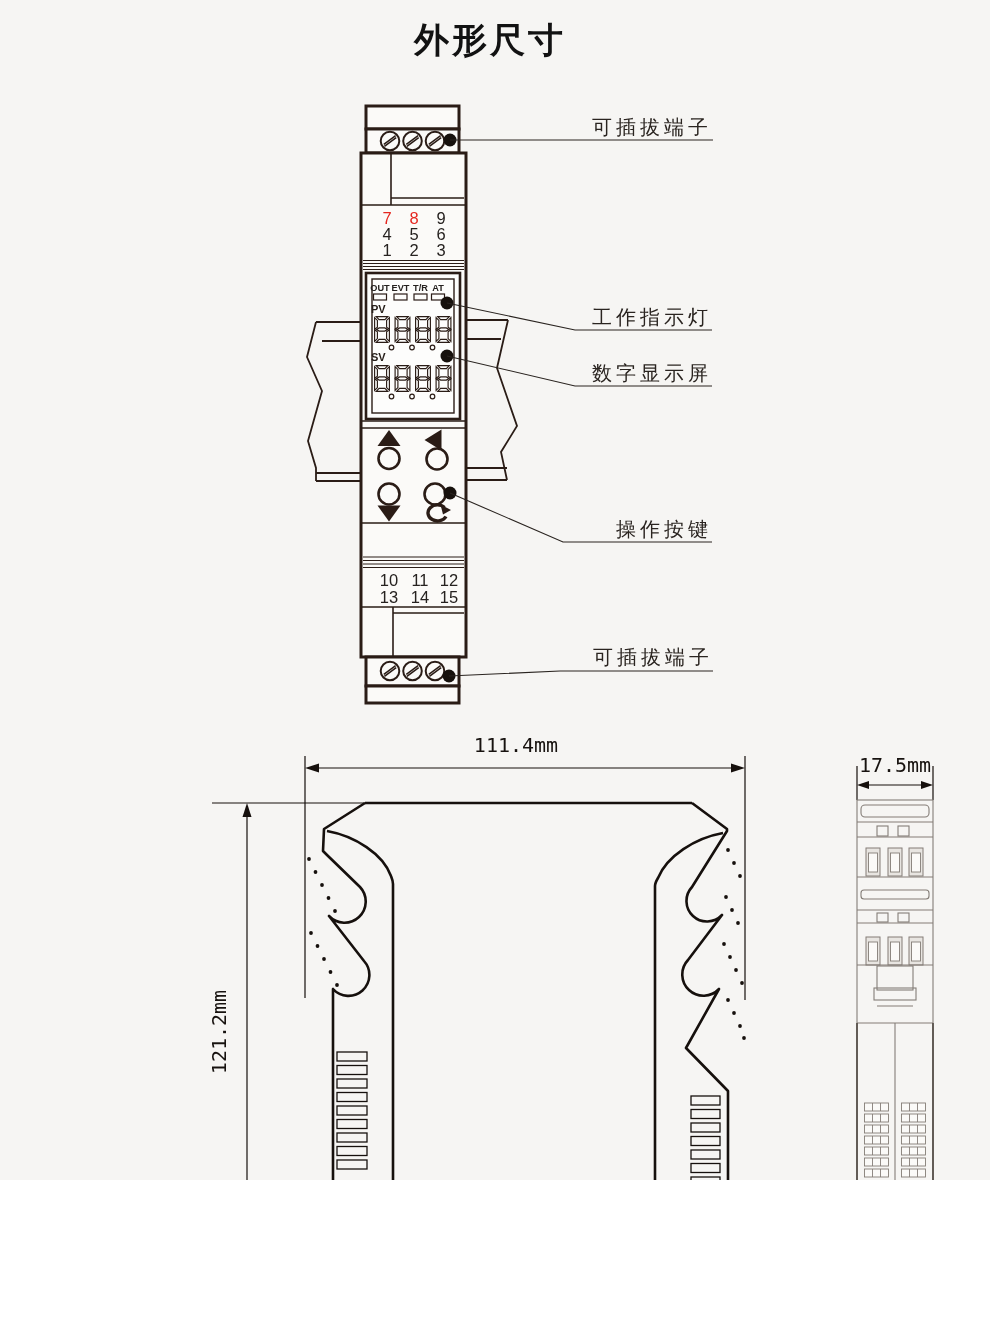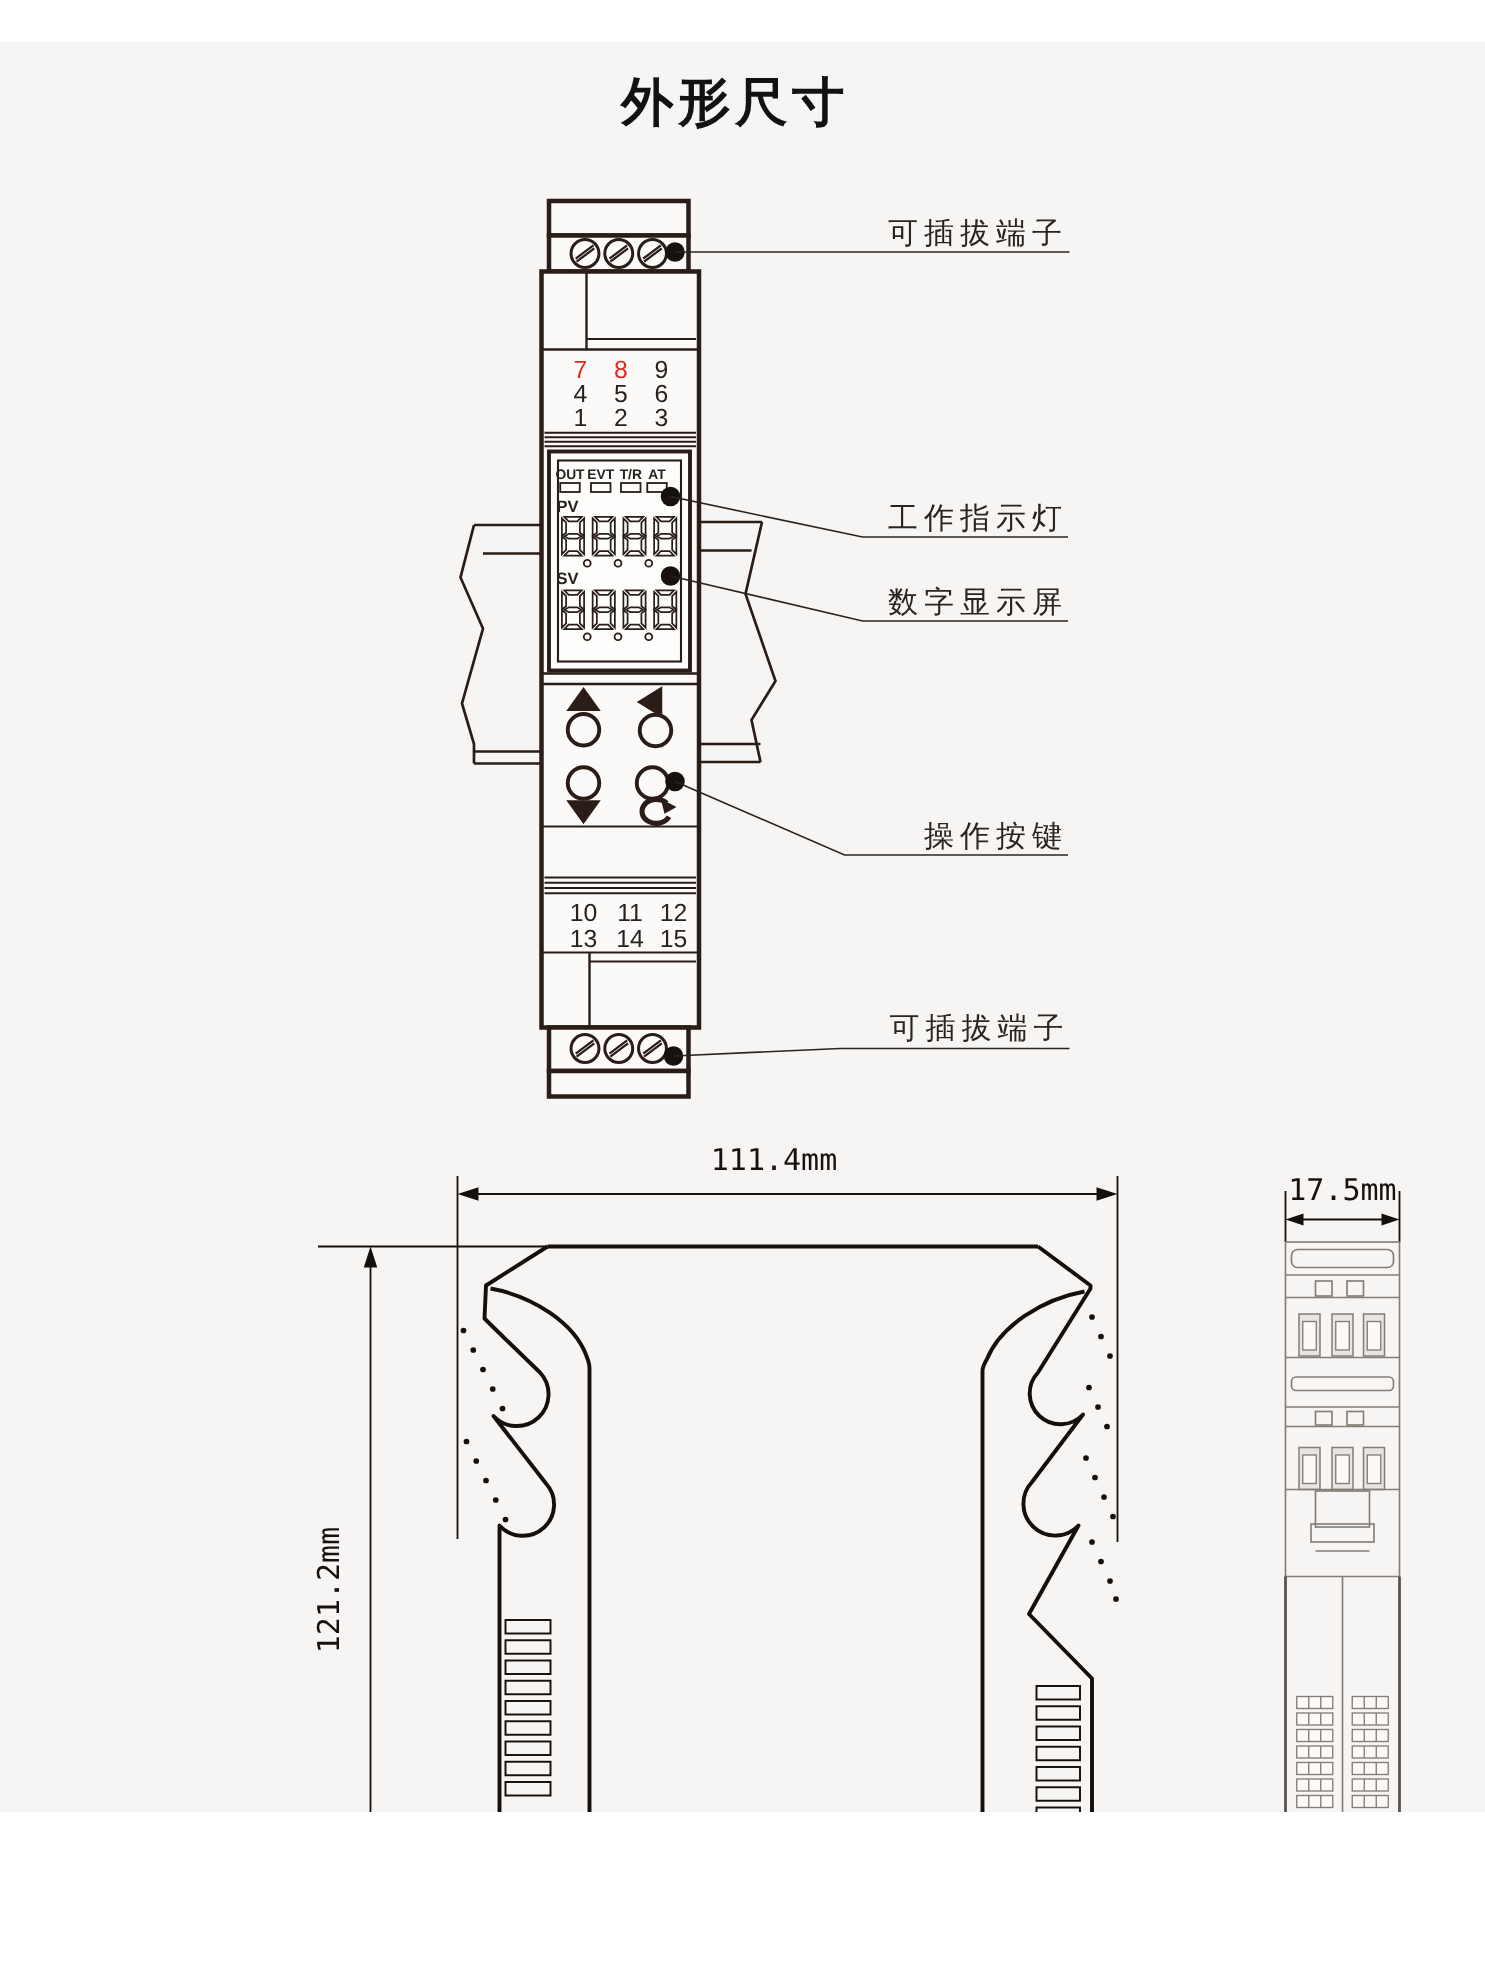--- a/index.html
+++ b/index.html
@@ -1,16 +1,16 @@
 <!DOCTYPE html>
 <html><head>
 <meta charset="utf-8">
 <style>
   html,body{margin:0;padding:0;}
-  .page{width:990px;height:1180px;background:#f6f5f3;position:relative;overflow:hidden;margin-top:28px;}
+  .page{width:990px;height:1180px;background:#f6f5f3;position:relative;overflow:hidden;}
   svg{display:block;}
   text{fill:#262220;}
   .title-text{font:bold 35px "Liberation Sans", sans-serif;letter-spacing:3px;fill:#121212;}
   .cn{font:20px "Liberation Sans", sans-serif;letter-spacing:4px;fill:#2a2420;}
   .dim{font:20px "DejaVu Sans Mono", monospace;fill:#17120f;}
   .num{font:16.5px "Liberation Sans", sans-serif;fill:#33302d;}
   .kp-red{fill:#e5261f;}
   .ind{font:bold 9.2px "Liberation Sans", sans-serif;fill:#28201b;}
   .pvsv{font:bold 11px "Liberation Sans", sans-serif;fill:#28201b;}
   

